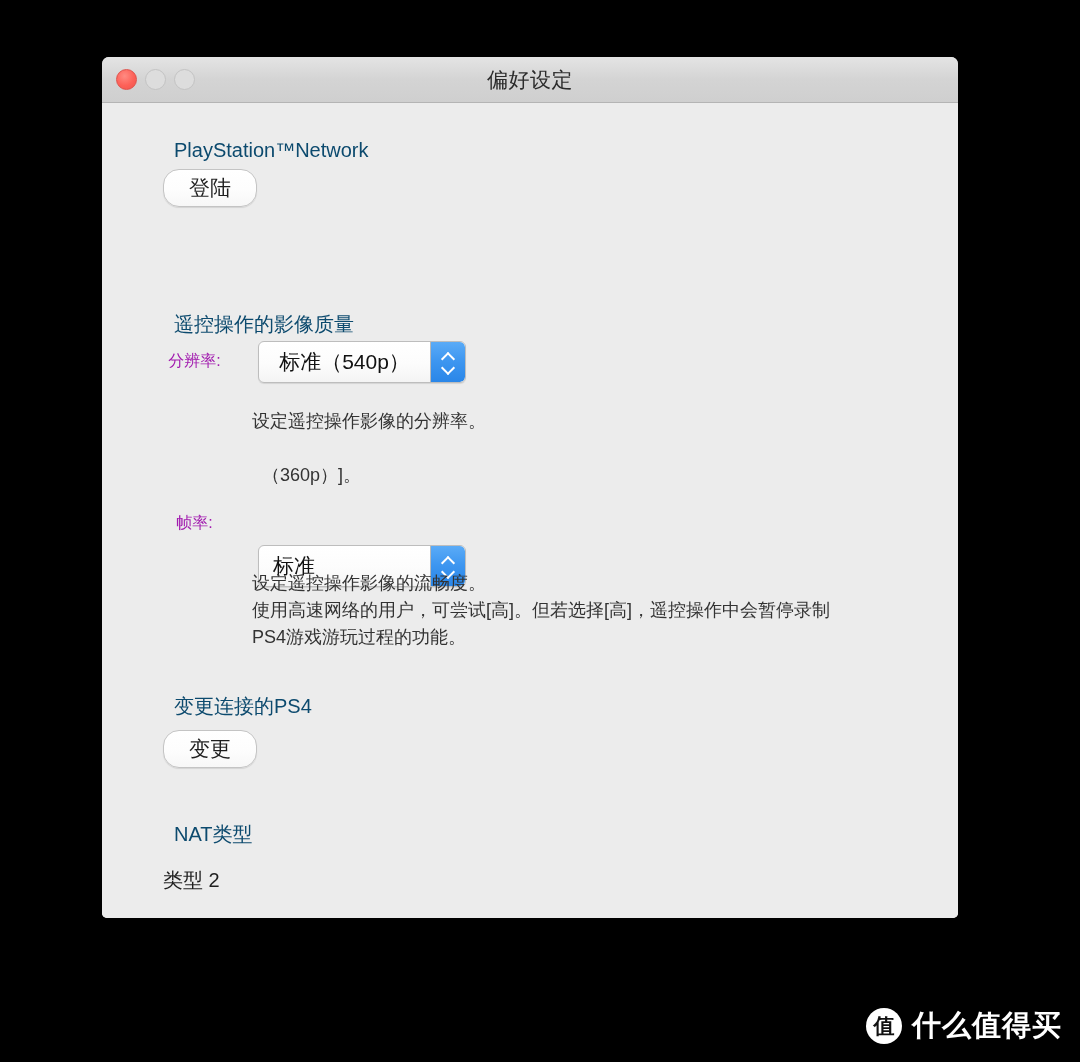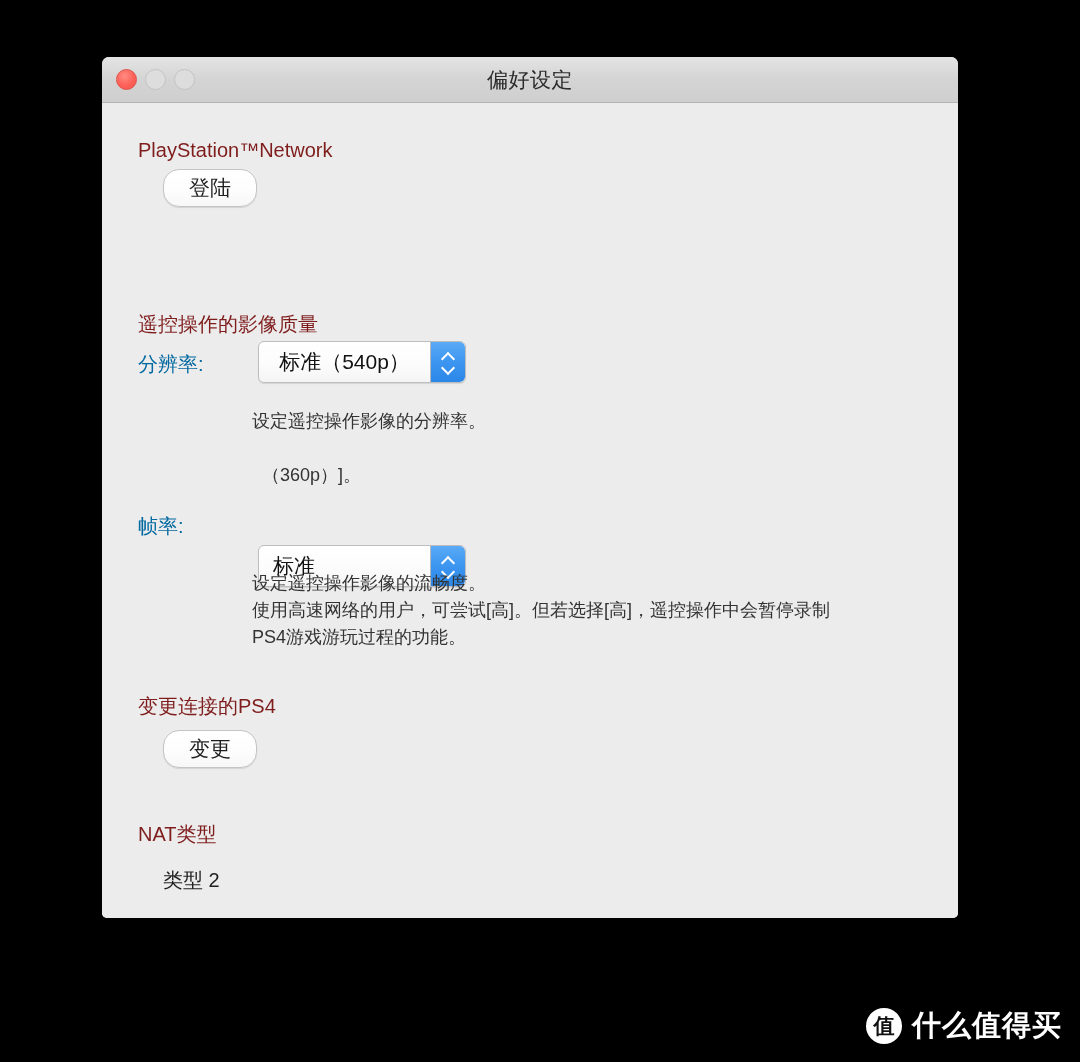--- a/index.html
+++ b/index.html
@@ -74,29 +74,30 @@
   #content {
     position: relative;
     padding: 0;
     height: 815px;
     background: #ececec;
   }
 
   .section-title {
     position: absolute;
     font-size: 20px;
-    color: #7f1d1d;
-    white-space: nowrap;
+    color: #0c4a6e;
+    white-space: nowrap;
+    margin-left: 36px;
   }
   .ctl-label {
     position: absolute;
-    font-size: 20px;
-    color: #0369a1;
-    white-space: nowrap;
-    text-align: left;
+    font-size: 16px;
+    color: #a21caf;
+    white-space: nowrap;
+    text-align: center;
   }
 
   
   .push-btn {
     position: absolute;
     height: 38px;
     min-width: 94px;
     padding: 0 14px;
     background: linear-gradient(to bottom, #ffffff 0%, #fdfdfd 52%, #f7f7f7 100%);
     border: 1px solid #c4c4c4;

